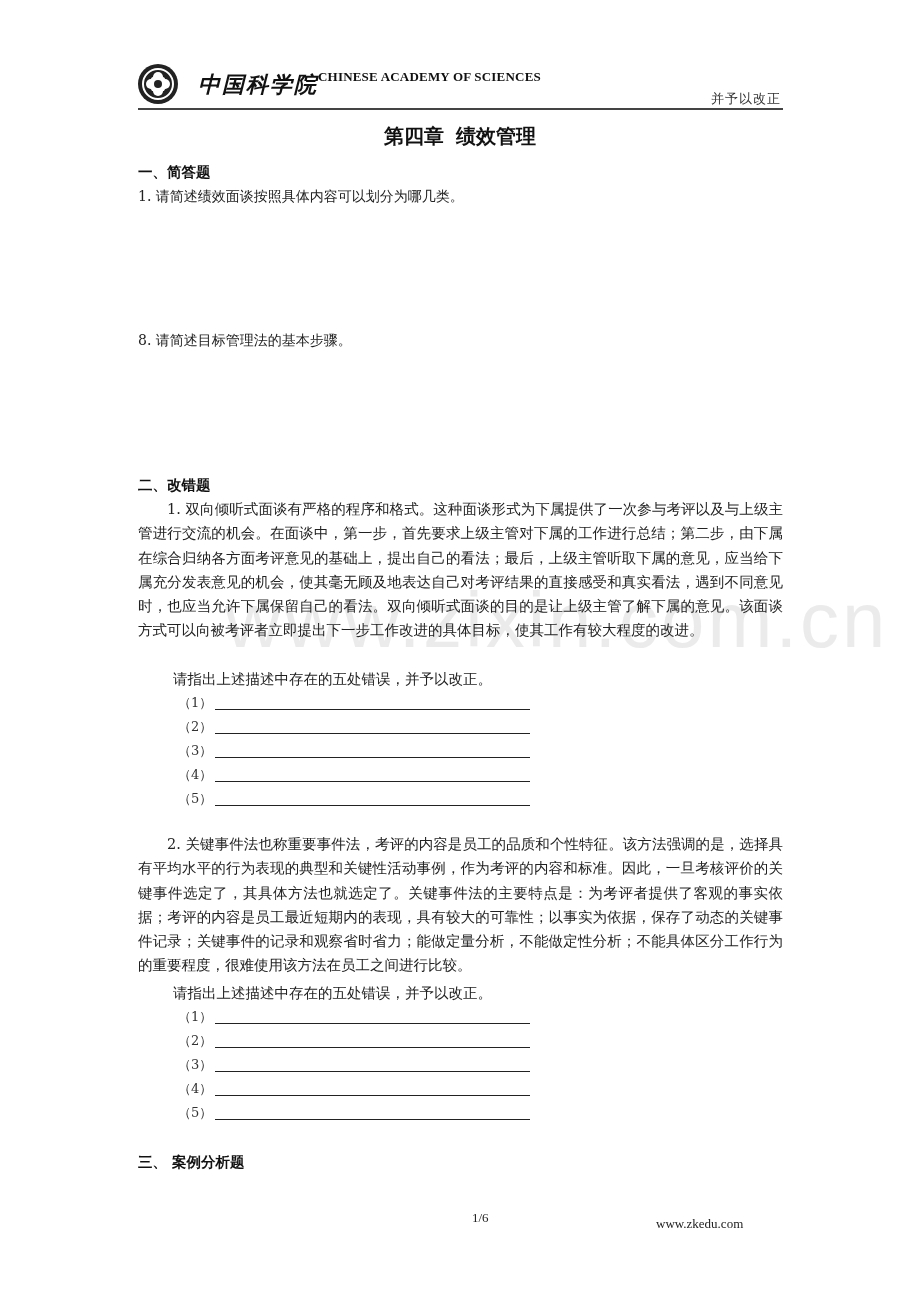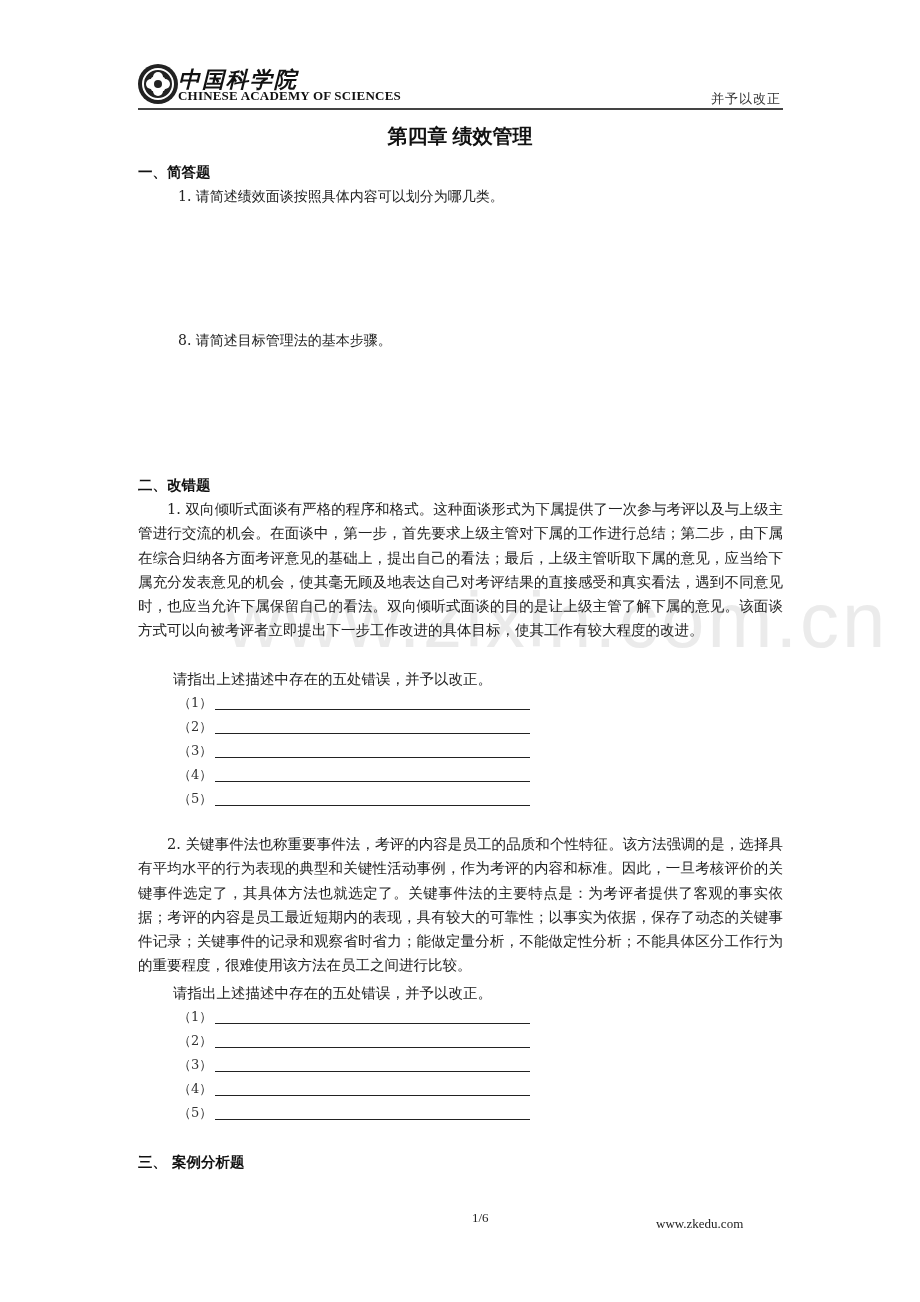--- a/index.html
+++ b/index.html
@@ -6,28 +6,28 @@
   body { width:920px; height:1302px; position:relative; overflow:hidden;
          font-family: "DejaVu Serif", "Liberation Serif", serif; color:#1a1a1a; }
   .page { position:absolute; left:0; top:0; width:920px; height:1302px; }
   .header { position:absolute; left:138px; top:62px; width:645px; height:46px; }
   .logo { position:absolute; left:0; top:2px; display:flex; align-items:center; }
   .logo-emblem { width:40px; height:40px; border-radius:50%; background:#222; position:relative; }
   .logo-emblem .ring { position:absolute; left:4px; top:4px; width:28px; height:28px; border:2px solid #fff; border-radius:50%; }
   .logo-emblem .flower { position:absolute; left:11px; top:11px; width:18px; height:18px; background:#fff; border-radius:50%;
         box-shadow: 0 -7px 0 -4px #fff, 0 7px 0 -4px #fff, -7px 0 0 -4px #fff, 7px 0 0 -4px #fff; }
   .logo-emblem .core { position:absolute; left:16px; top:16px; width:8px; height:8px; background:#222; border-radius:50%; }
-  .logo-text { margin-left:0; display:flex; flex-direction:column; }
+  .logo-text { margin-left:20px; display:flex; flex-direction:row; }
   .logo-cn { font-family: "DejaVu Serif", serif; font-size:22px; font-weight:bold; letter-spacing:2px; line-height:24px; color:#111; font-style:italic; }
   .logo-en { font-family: Liberation Serif, serif; font-size:13px; font-weight:bold; letter-spacing:0.2px; color:#111; line-height:10px; }
   .header-right { position:absolute; right:2px; top:28px; font-size:13px; color:#333; font-family:"DejaVu Sans", sans-serif; letter-spacing:1px; }
   .header-rule { position:absolute; left:138px; top:108px; width:645px; height:2px; background:#444; }
-  .title { position:absolute; left:0; width:920px; top:123px; text-align:center; font-size:20px; font-weight:bold; font-family:Liberation Serif, serif; color:#111; }
+  .title { position:absolute; left:0; width:920px; top:123px; text-align:center; font-size:20px; font-weight:bold; font-family:Liberation Mono, monospace; color:#111; }
   .sec { position:absolute; left:138px; font-size:14.5px; font-weight:bold; font-family:"DejaVu Sans", sans-serif; color:#111; }
-  .q { position:absolute; left:138px; font-size:14px; color:#222; white-space:nowrap;margin-left:40px; }
+  .q { position:absolute; left:138px; font-size:14px; color:#222; white-space:nowrap; }
   .para { position:absolute; left:138px; width:645px; font-size:14.5px; line-height:24.3px; color:#222; text-align:justify; text-indent:2em; }
   .prompt { position:absolute; left:173px; font-size:14.5px; color:#222; }
   .blank { position:absolute; left:178px; width:352px; height:20px; display:flex; align-items:flex-end; }
   .blank .num { font-size:13px; color:#333; width:37px; line-height:18px; }
   .blank .line { flex:1; height:1px; background:#222; margin-bottom:2px; }
   .watermark { position:absolute; left:225px; top:575px; font-family:"Liberation Sans", sans-serif; font-size:78px; color:#dcdcdc; opacity:0.55; letter-spacing:3px; pointer-events:none; z-index:0; }
   .footer-page { position:absolute; left:472px; top:1210px; font-size:13px; font-family:"Liberation Serif", serif; color:#222; }
   .footer-url { position:absolute; left:656px; top:1210px; font-size:13px; font-family:"Liberation Serif", serif; color:#222;margin-top:6px; }
   .content { position:relative; z-index:1; }
 </style>

